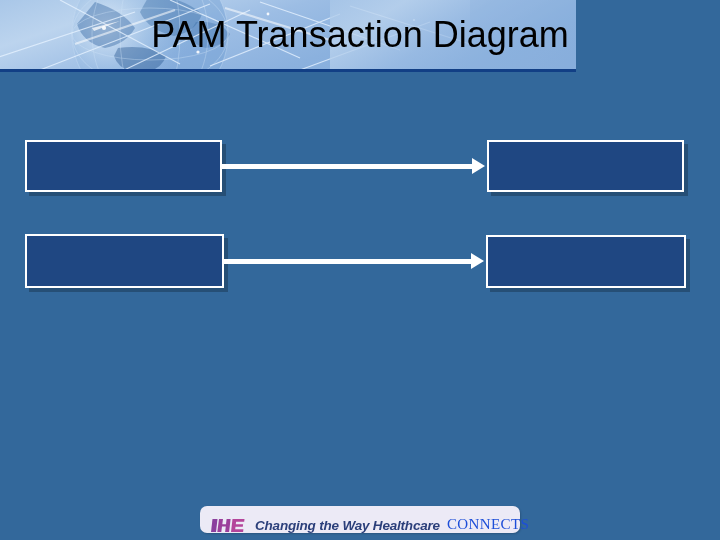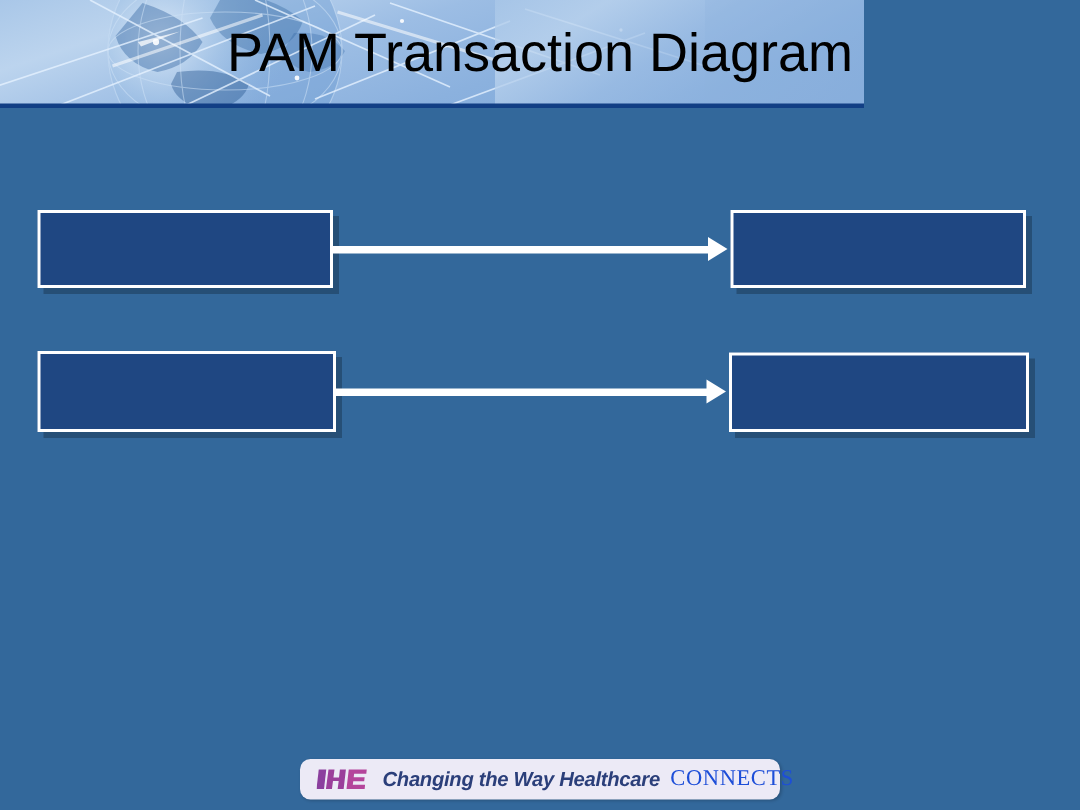--- a/index.html
+++ b/index.html
@@ -113,21 +113,21 @@
   #footer-bar {
     position: absolute;
     left: 200px;
     top: 506px;
     width: 320px;
     height: 27px;
     background: #eceaf6;
     border-radius: 7px;
     box-shadow: 1px 1px 2px rgba(0, 0, 0, 0.18);
     display: flex;
-    align-items: center;
+    align-items: flex-end;
     padding-left: 11px;
     box-sizing: border-box;
   }
   #ihe-logo {
     display: inline-block;
     position: relative;
     width: 36px;
     height: 15px;
     margin-right: 8px;
     flex: 0 0 auto;

